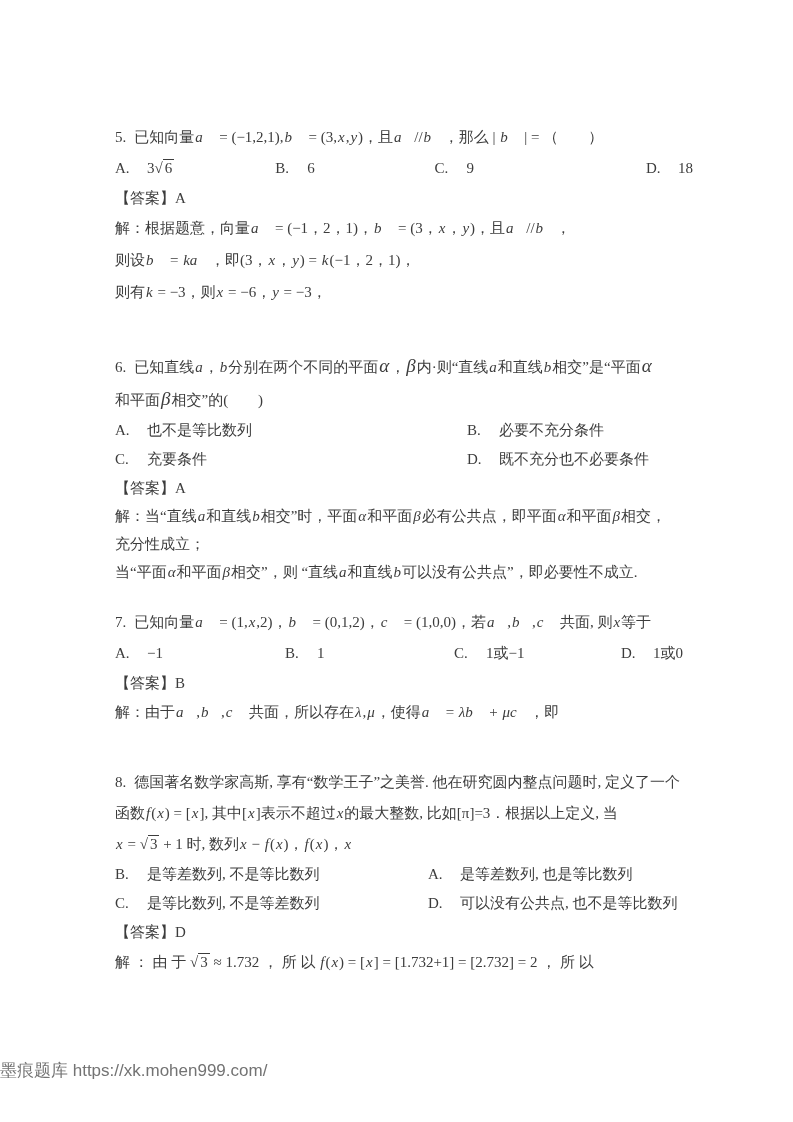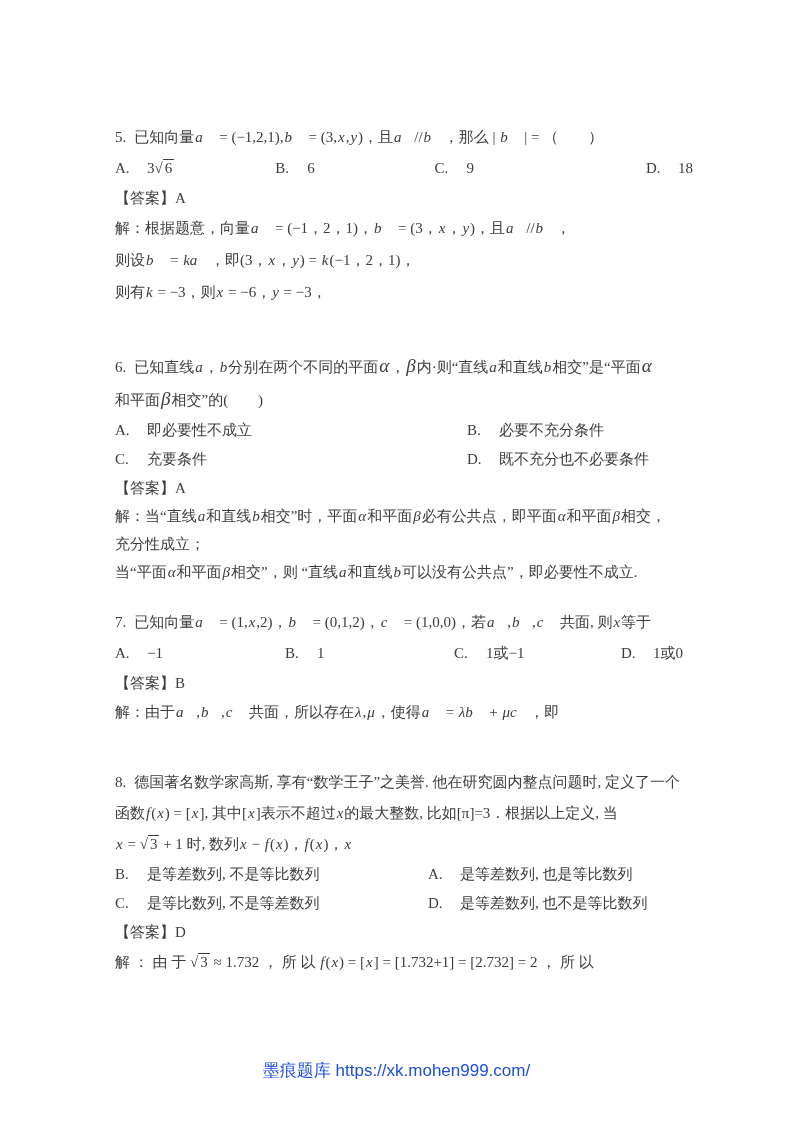--- a/index.html
+++ b/index.html
@@ -35,22 +35,22 @@
   .opts2-q8 .opt:nth-child(1){ width:286px; }
   .answer { line-height:28px; }
   .sol { line-height:32px; white-space:nowrap; }
   .q6 .sol { line-height:28px; }
   .q7 .sol { line-height:30px; }
   .q5 { margin-bottom:42px; }
   .q6 { margin-bottom:20px; }
   .q7 { margin-bottom:40px; }
   .footer {
     position:absolute; left:0; right:0; top:1059px;
-    text-align:center;
-    color:#1d4ed8;
+    text-align:left;
+    color:#737373;
     font-family:"Liberation Sans","DejaVu Sans",sans-serif;
     font-size:17px;
   }
 </style>
 </head>
 <body>
 
 <div class="content">
 
   <section class="q q5">
@@ -64,21 +64,21 @@
     <p class="answer"><span>【答案】</span><span>A</span></p>
     <p class="sol">解：根据题意，向量<i>a⃗</i> = (−1，2，1)，<i>b⃗</i> = (3，<i>x</i>，<i>y</i>)，且<i>a⃗</i>//<i>b⃗</i>，</p>
     <p class="sol">则设<i>b⃗</i> = <i>ka⃗</i>，即(3，<i>x</i>，<i>y</i>) = <i>k</i>(−1，2，1)，</p>
     <p class="sol">则有<i>k</i> = −3，则<i>x</i> = −6，<i>y</i> = −3，</p>
   </section>
 
   <section class="q q6">
     <p class="stem-line"><span class="qnum">6.</span><span>已知直线<i>a</i>，<i>b</i>分别在两个不同的平面<i class="gb">α</i>，<i class="gb">β</i>内·则“直线<i>a</i>和直线<i>b</i>相交”是“平面<i class="gb">α</i></span></p>
     <p class="stem-line">和平面<i class="gb">β</i>相交”的(　　)</p>
     <div class="optrow opts2-q6">
-      <span class="opt"><span class="olabel">A.</span><span>即必要性不成立</span></span>
+      <span class="opt"><span class="olabel">A.</span><span>也不是等比数列</span></span>
       <span class="opt"><span class="olabel">B.</span><span>必要不充分条件</span></span>
     </div>
     <div class="optrow opts2-q6">
       <span class="opt"><span class="olabel">C.</span><span>充要条件</span></span>
       <span class="opt"><span class="olabel">D.</span><span>既不充分也不必要条件</span></span>
     </div>
     <p class="answer"><span>【答案】</span><span>A</span></p>
     <p class="sol">解：当“直线<i>a</i>和直线<i>b</i>相交”时，平面<i>α</i>和平面<i>β</i>必有公共点，即平面<i>α</i>和平面<i>β</i>相交，</p>
     <p class="sol">充分性成立；</p>
     <p class="sol">当“平面<i>α</i>和平面<i>β</i>相交”，则 “直线<i>a</i>和直线<i>b</i>可以没有公共点”，即必要性不成立.</p>
@@ -99,21 +99,21 @@
   <section class="q q8">
     <p class="stem-line"><span class="qnum">8.</span><span>德国著名数学家高斯, 享有“数学王子”之美誉. 他在研究圆内整点问题时, 定义了一个</span></p>
     <p class="stem-line">函数<i>f</i>(<i>x</i>) = [<i>x</i>], 其中[<i>x</i>]表示不超过<i>x</i>的最大整数, 比如[π]=3．根据以上定义, 当</p>
     <p class="stem-line"><i>x</i> = √<span class="rad">3</span> + 1 时, 数列<i>x</i> − <i>f</i>(<i>x</i>)，<i>f</i>(<i>x</i>)，<i>x</i></p>
     <div class="optrow opts2-q8">
       <span class="opt"><span class="olabel">B.</span><span>是等差数列, 不是等比数列</span></span>
       <span class="opt"><span class="olabel">A.</span><span>是等差数列, 也是等比数列</span></span>
     </div>
     <div class="optrow opts2-q8">
       <span class="opt"><span class="olabel">C.</span><span>是等比数列, 不是等差数列</span></span>
-      <span class="opt"><span class="olabel">D.</span><span>是等差数列, 也不是等比数列</span></span>
+      <span class="opt"><span class="olabel">D.</span><span>可以没有公共点, 也不是等比数列</span></span>
     </div>
     <p class="answer"><span>【答案】</span><span>D</span></p>
     <p class="sol">解 ： 由 于 √<span class="rad">3</span> ≈ 1.732 ， 所 以 <i>f</i>(<i>x</i>) = [<i>x</i>] = [1.732+1] = [2.732] = 2 ， 所 以</p>
   </section>
 
 </div>
 
 <div class="footer">墨痕题库 https://xk.mohen999.com/</div>
 
 </body></html>

